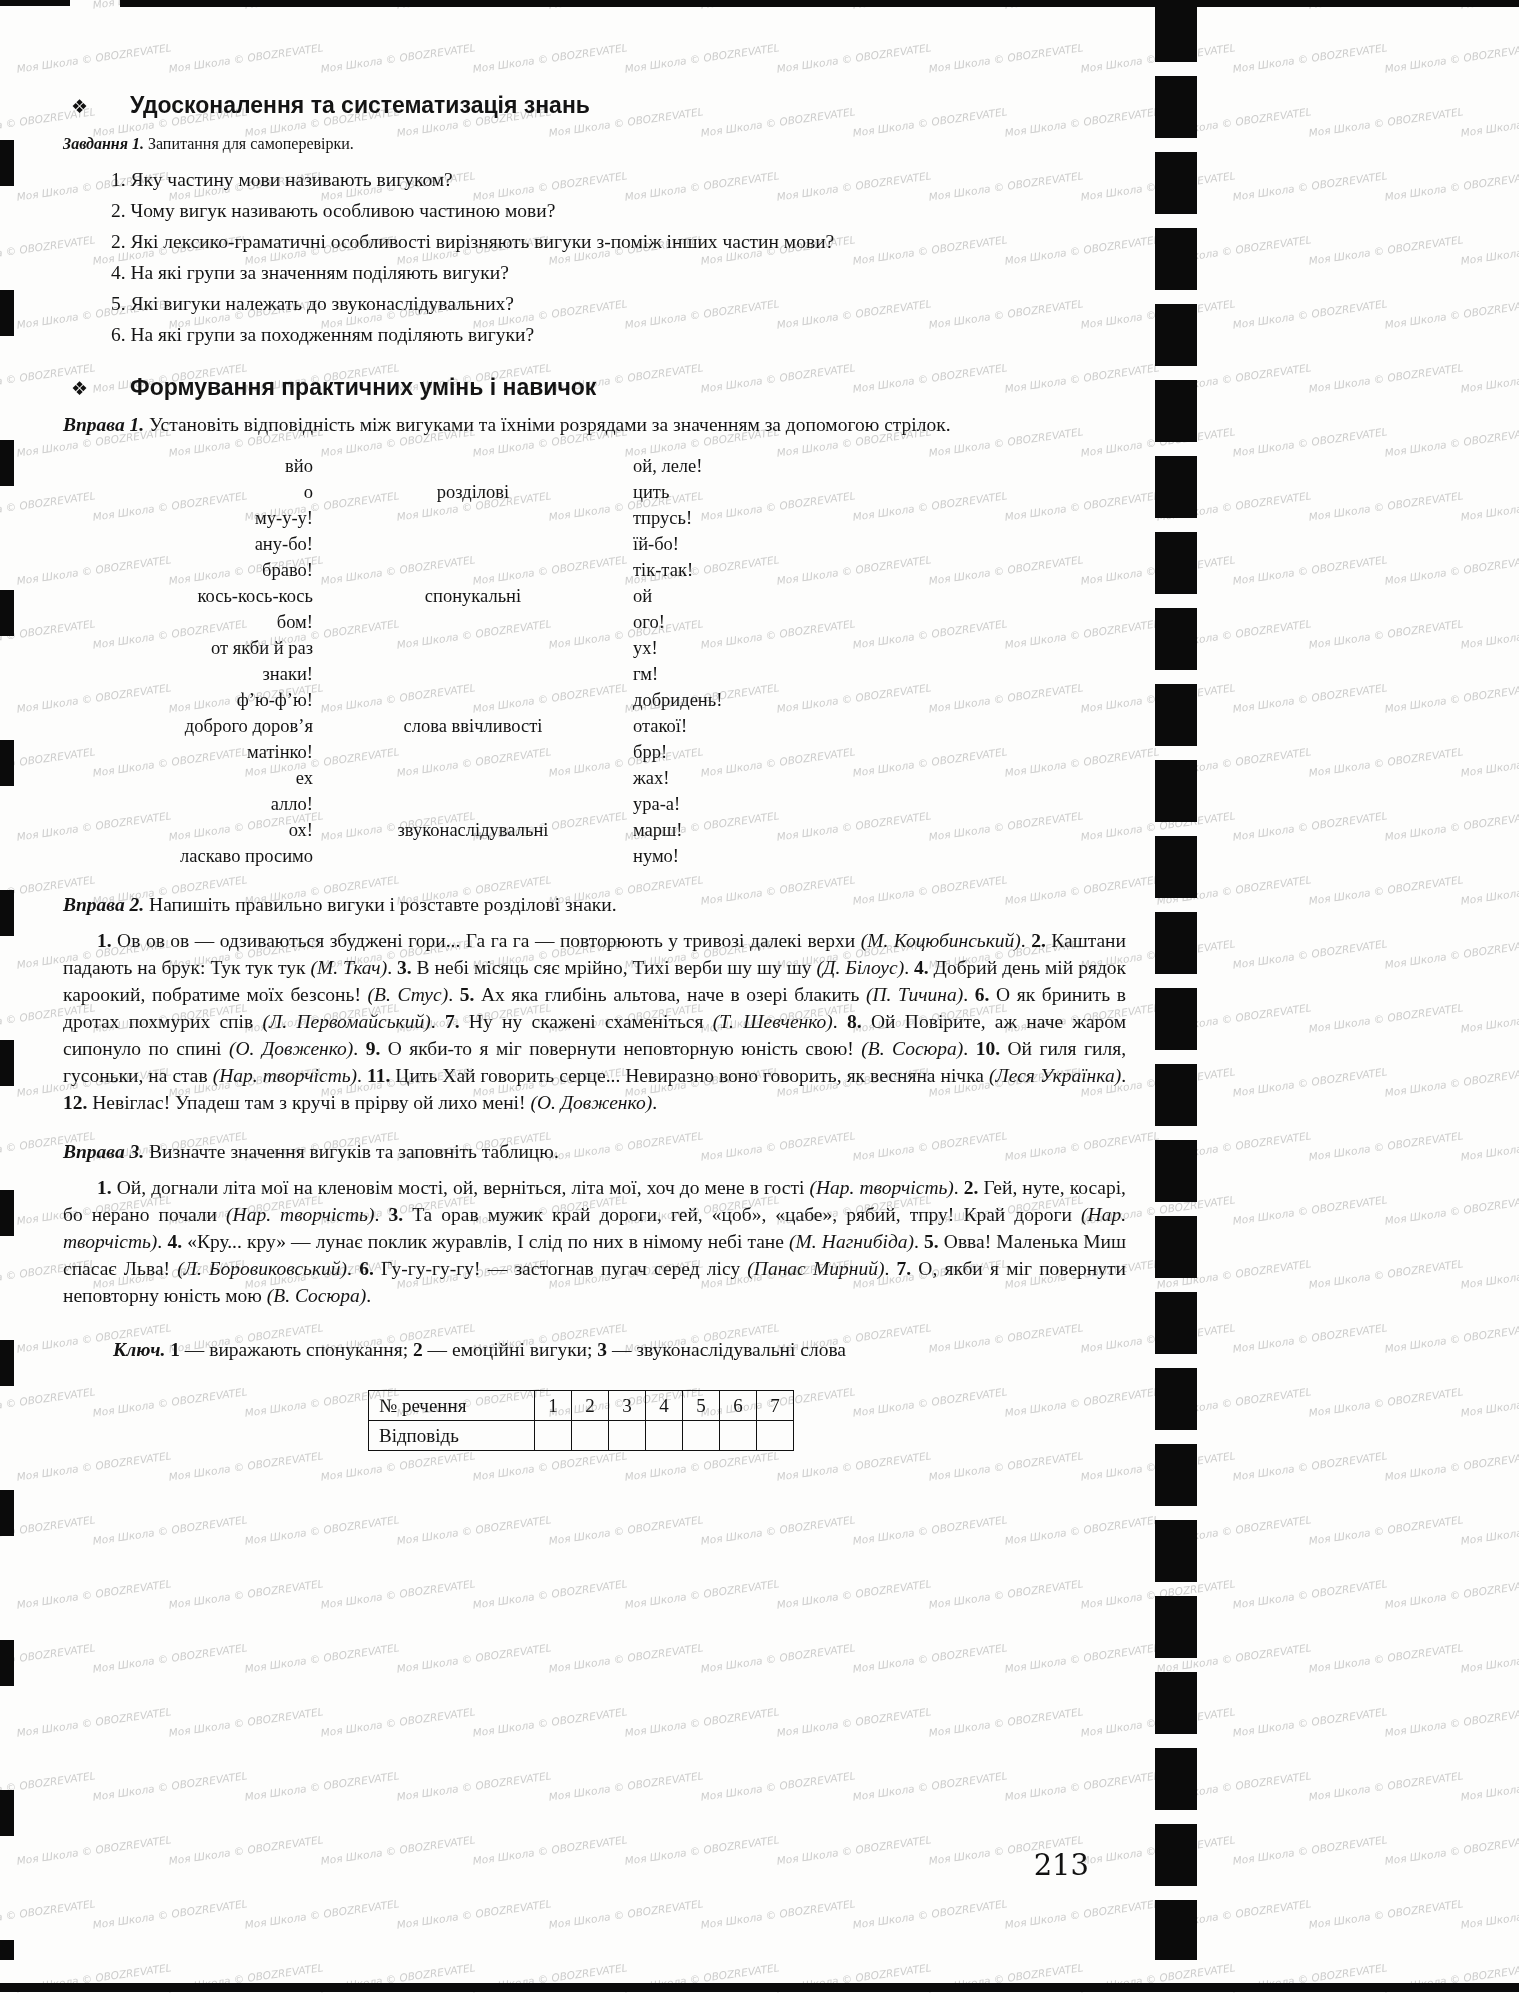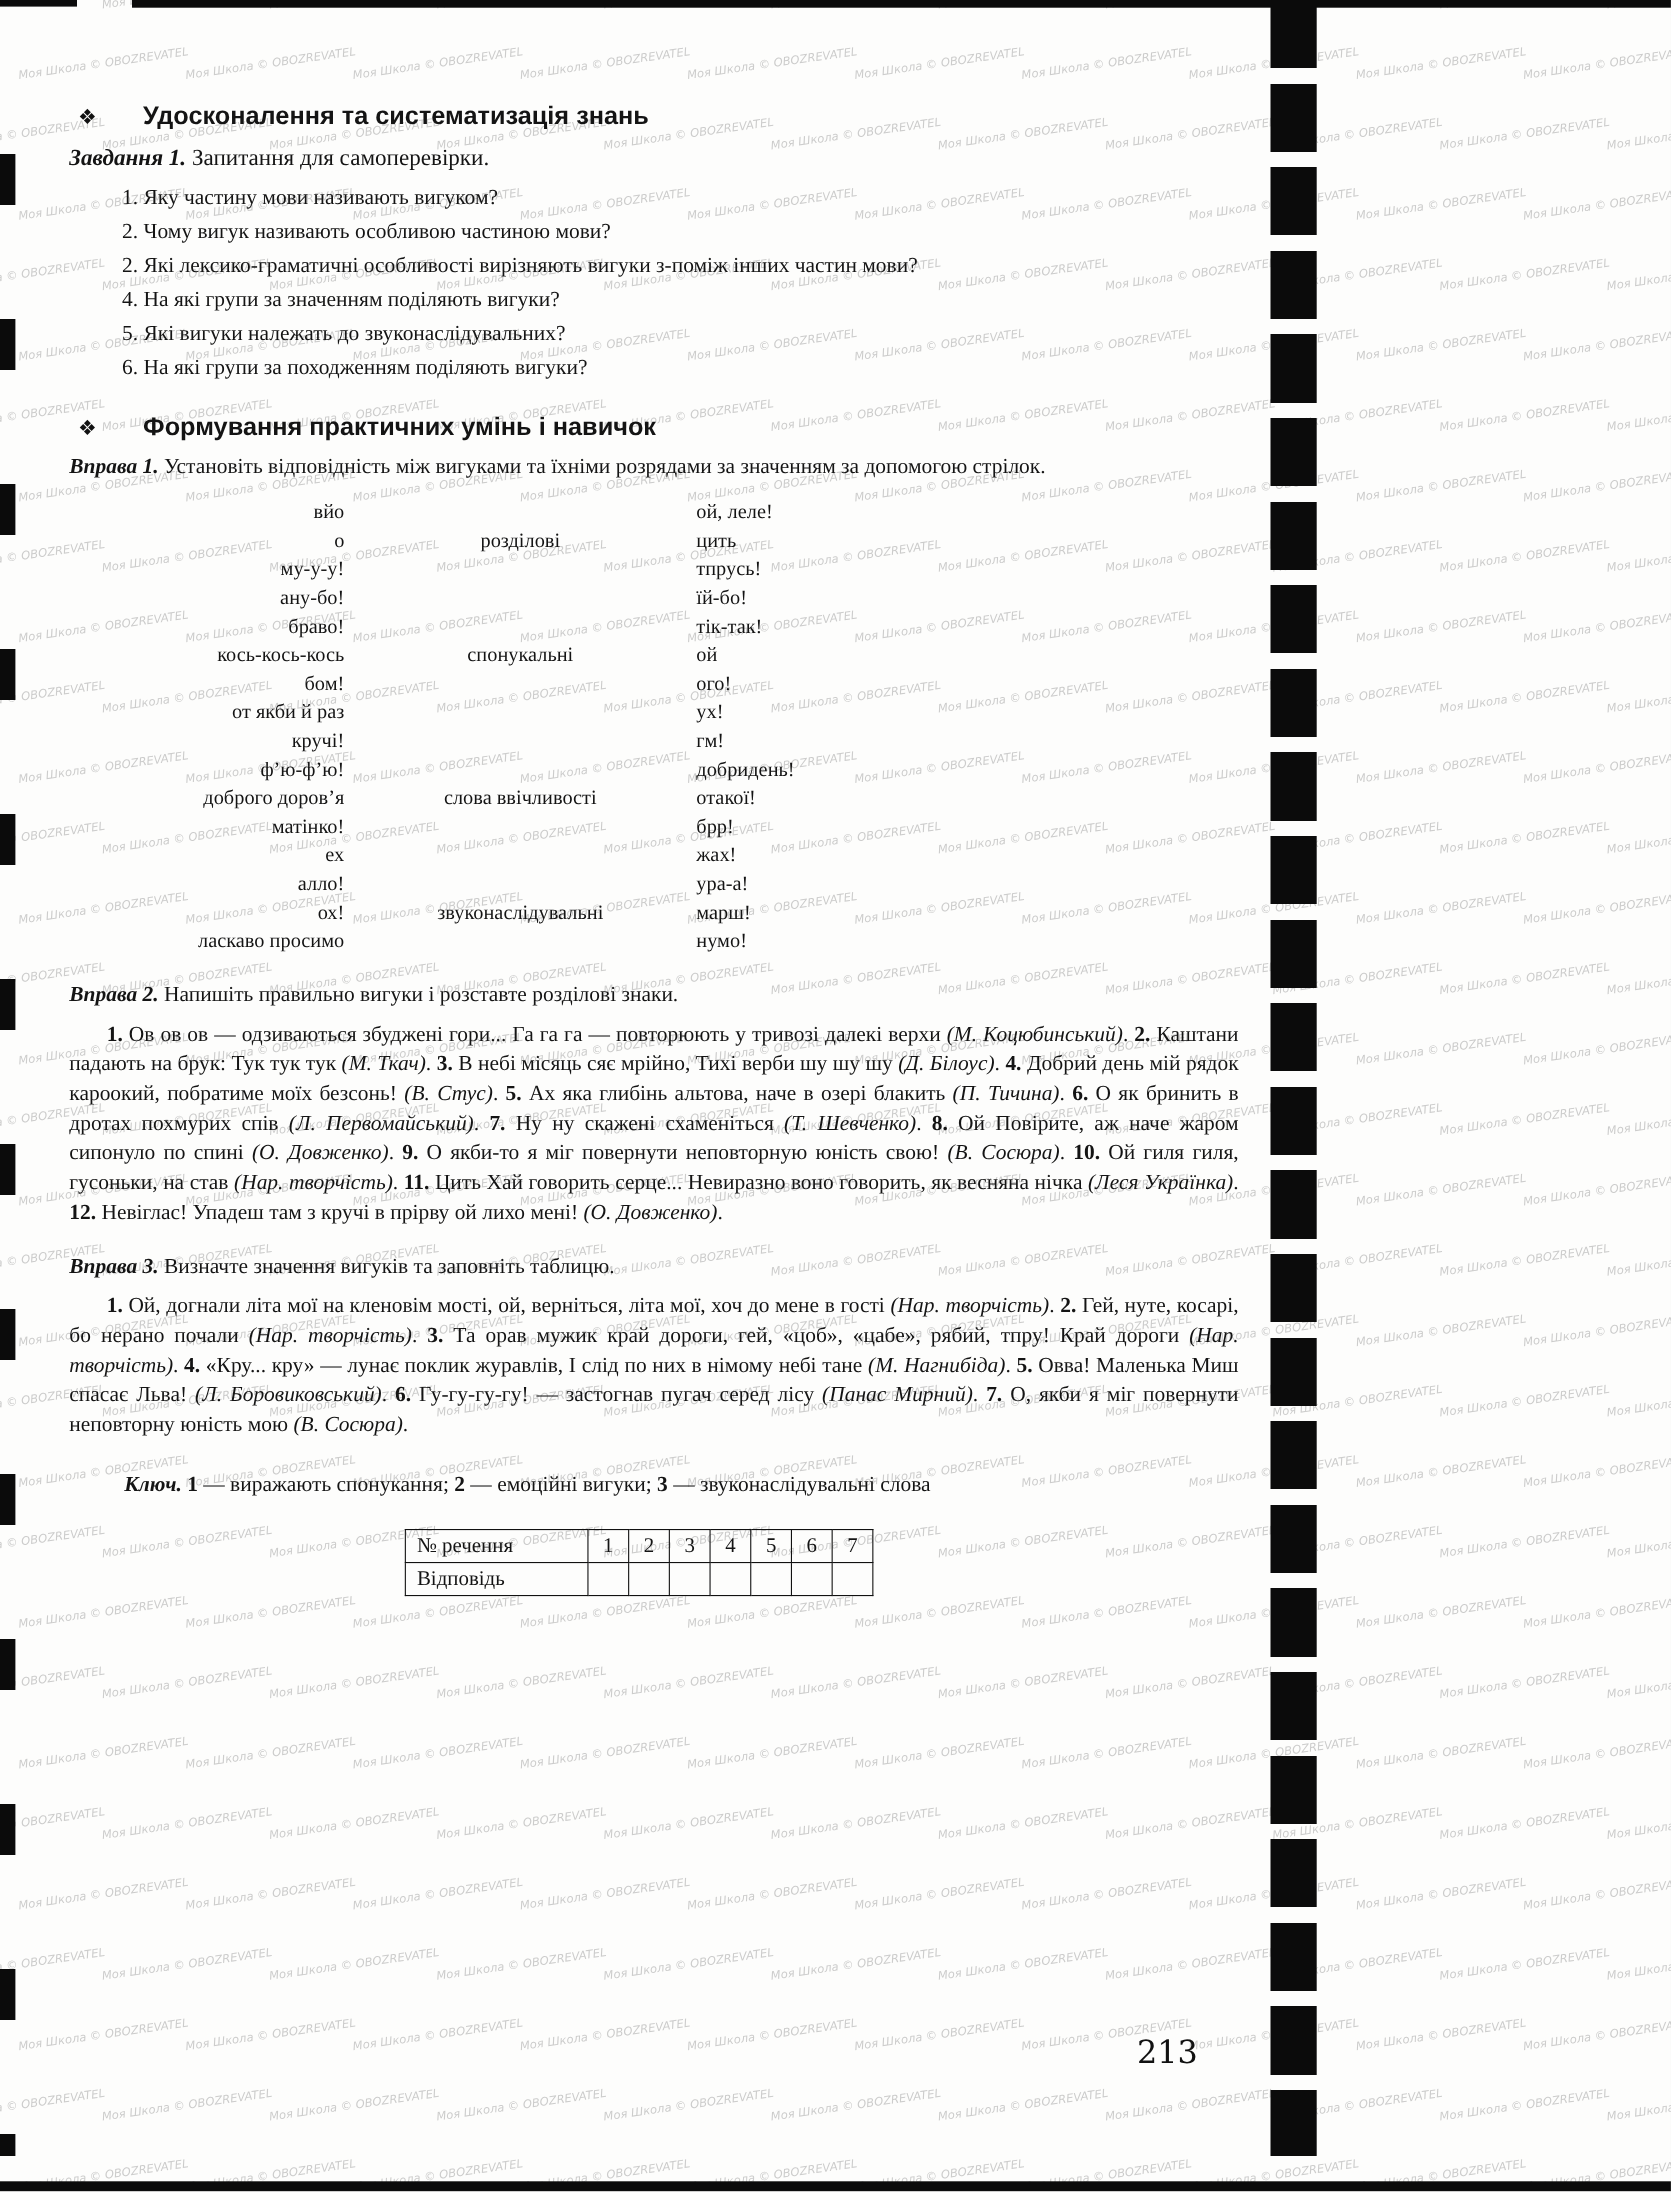--- a/index.html
+++ b/index.html
@@ -46,21 +46,21 @@
     width: 1063px;
   }
   .section-header { display: flex; align-items: baseline; margin: 0 0 10px 0; }
   .section-header .bullet { font-size: 19px; margin-left: 8px; color: #111; }
   .section-header .title {
     font-family: "Liberation Sans", sans-serif;
     font-weight: bold;
     font-size: 23px;
     margin: 0 0 0 42px;
   }
-  .task-line { font-size: 21px; line-height: 29px; margin: 4px 0 6px 0; }
+  .task-line { font-size: 16px; line-height: 29px; margin: 4px 0 6px 0; }
   .label-bi { font-weight: bold; font-style: italic; }
   .questions { padding-left: 48px; }
   .question { font-size: 19.5px; line-height: 31px; }
   .section-header.second { margin-top: 24px; }
   .exercise-intro { font-size: 19.5px; line-height: 28px; margin: 10px 0 0 0; }
   .matching-grid { margin-top: 14px; font-size: 18.5px; }
   .match-row { display: flex; line-height: 26px; }
   .match-left  { width: 250px; text-align: right; }
   .match-middle{ width: 320px; text-align: center; }
   .match-right { flex: 1; text-align: left; }
@@ -513,21 +513,21 @@
           <div class="match-left">бом!</div>
           <div class="match-middle"></div>
           <div class="match-right">ого!</div>
         </div>
         <div class="match-row">
           <div class="match-left">от якби й раз</div>
           <div class="match-middle"></div>
           <div class="match-right">ух!</div>
         </div>
         <div class="match-row">
-          <div class="match-left">кручі!</div>
+          <div class="match-left">знаки!</div>
           <div class="match-middle"></div>
           <div class="match-right">гм!</div>
         </div>
         <div class="match-row">
           <div class="match-left">ф’ю-ф’ю!</div>
           <div class="match-middle"></div>
           <div class="match-right">добридень!</div>
         </div>
         <div class="match-row">
           <div class="match-left">доброго доров’я</div>

